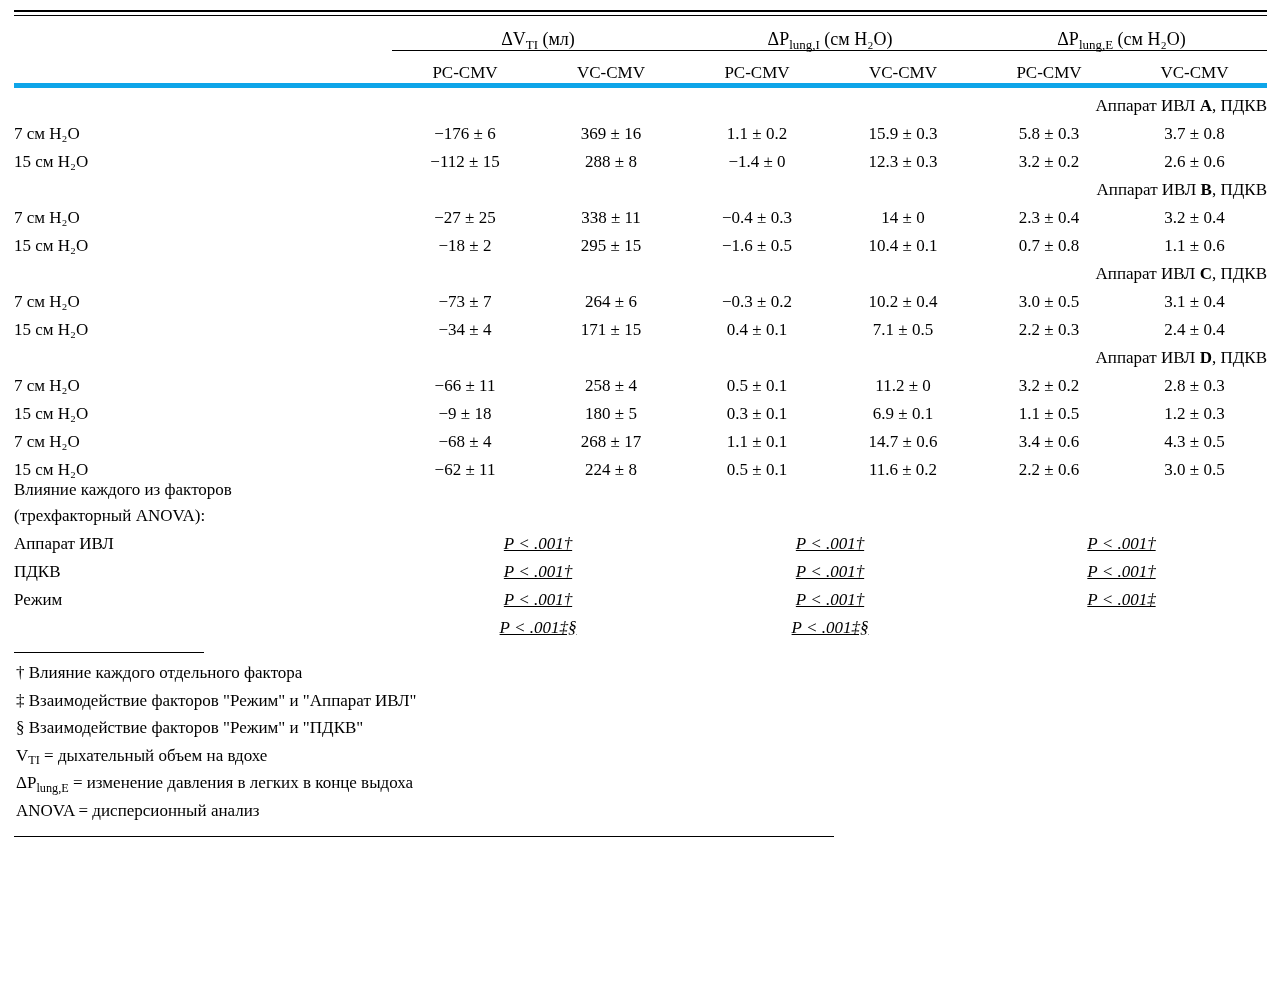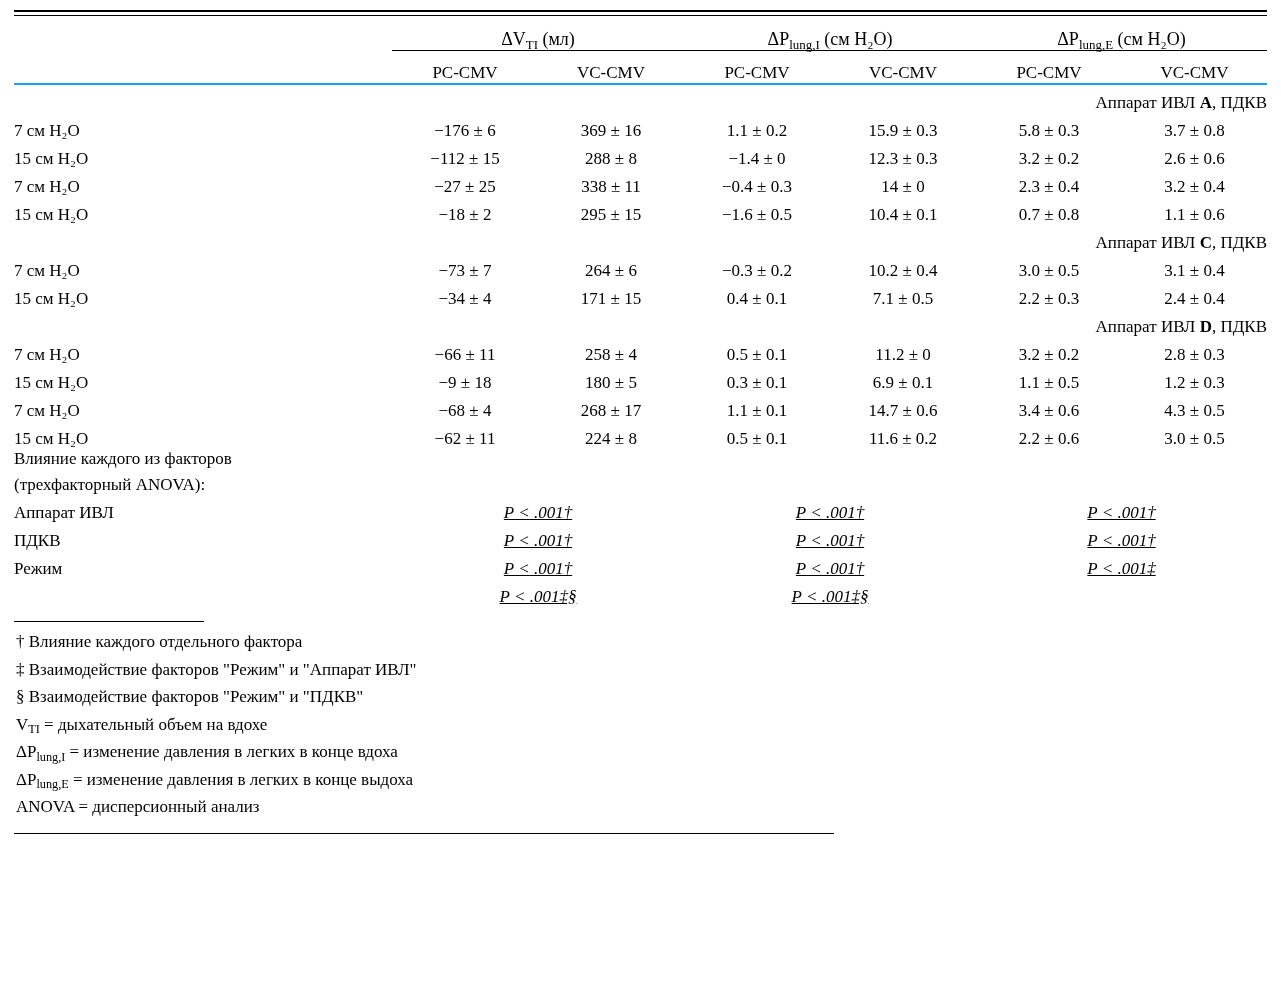--- a/index.html
+++ b/index.html
@@ -50,21 +50,21 @@
     border-bottom: 1px solid #000;
   }
   .hdr-sub {
     text-align: center;
     font-size: 17px;
     height: 32px;
     vertical-align: bottom;
     padding-bottom: 4px;
   }
   .hdr-sub-row td {
-    border-bottom: 2px solid #0ea5e9;
+    border-bottom: 5px solid #0ea5e9;
   }
   .sec-row td {
     padding-top: 7px;
     height: 28px;
   }
   .sec-label {
     text-align: right;
     padding-left: 2px;
     margin-left: 16px;
   }
@@ -172,20 +172,23 @@
       <tr class="data-row">
         <td class="row-label">15 см H₂O</td>
         <td class="num">−112 ± 15</td>
         <td class="num">288 ± 8</td>
         <td class="num">−1.4 ± 0</td>
         <td class="num">12.3 ± 0.3</td>
         <td class="num">3.2 ± 0.2</td>
         <td class="num">2.6 ± 0.6</td>
       </tr>
 
+      <tr class="sec-row">
+        <td class="sec-label" colspan="7"><span>Аппарат ИВЛ </span><span class="bold">B</span><span>, ПДКВ</span></td>
+      </tr>
       <tr class="data-row">
         <td class="row-label">7 см H₂O</td>
         <td class="num">−27 ± 25</td>
         <td class="num">338 ± 11</td>
         <td class="num">−0.4 ± 0.3</td>
         <td class="num">14 ± 0</td>
         <td class="num">2.3 ± 0.4</td>
         <td class="num">3.2 ± 0.4</td>
       </tr>
       <tr class="data-row">
@@ -294,20 +297,19 @@
     </tbody>
   </table>
 
   <div class="short-rule"></div>
 
   <div class="notes">
     <div>† Влияние каждого отдельного фактора</div>
     <div>‡ Взаимодействие факторов "Режим" и "Аппарат ИВЛ"</div>
     <div>§ Взаимодействие факторов "Режим" и "ПДКВ"</div>
     <div>V<sub>TI</sub> = дыхательный объем на вдохе</div>
-    <div>ΔP<sub>lung,I</sub> = изменение давления в легких в конце вдоха</div>
     <div>ΔP<sub>lung,E</sub> = изменение давления в легких в конце выдоха</div>
     <div>ANOVA = дисперсионный анализ</div>
   </div>
 
   <div class="bottom-rule"></div>
 
 </div>
 
 </body></html>

